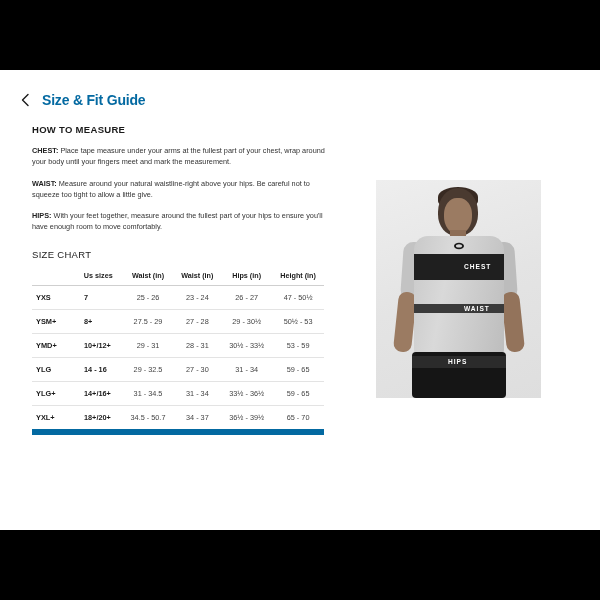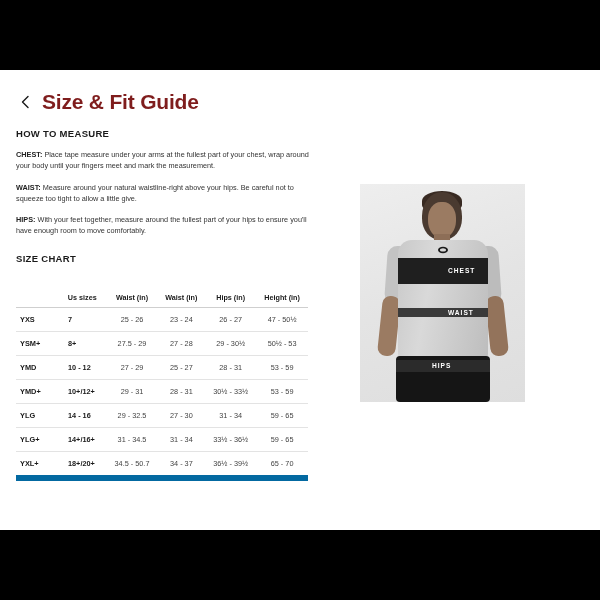--- a/index.html
+++ b/index.html
@@ -28,28 +28,28 @@
     width: 20px;
     height: 20px;
     display: flex;
     align-items: center;
     justify-content: center;
     margin-right: 6px;
     cursor: pointer;
   }
   .back-icon svg { display: block; }
   .page-title {
-    font-size: 21px;
-    font-weight: bold;
-    color: #7f1d1d;
+    font-size: 14px;
+    font-weight: bold;
+    color: #0369a1;
     letter-spacing: -0.2px;
   }
   .content {
     display: flex;
-    padding: 0 16px;
+    padding: 0 32px;
   }
   .left-col {
     width: 330px;
     padding-top: 14px;
   }
   .right-col {
     flex: 1;
     padding-top: 70px;
     padding-left: 14px;
   }
@@ -63,25 +63,25 @@
   .measure-p {
     font-size: 7.3px;
     line-height: 1.55;
     color: #333333;
     margin: 0 0 10px 0;
     max-width: 300px;
   }
   .measure-p b { font-weight: bold; color: #222; }
   .size-chart-head {
     font-size: 9.5px;
-    font-weight: bold;
+    font-weight: normal;
     color: #1a1a1a;
     letter-spacing: 0.3px;
     margin-top: 16px;
-    margin-bottom: 24px;
+    margin-bottom: 6px;
   }
   table.size-table {
     border-collapse: collapse;
     font-size: 7.3px;
     color: #333;
     width: 292px;
   }
   table.size-table th {
     font-size: 7.2px;
     font-weight: bold;
@@ -277,28 +277,20 @@
             <td>26 - 27</td>
             <td>47 - 50½</td>
           </tr>
           <tr>
             <td class="sz-label">YSM+</td>
             <td class="us-size">8+</td>
             <td>27.5 - 29</td>
             <td>27 - 28</td>
             <td>29 - 30½</td>
             <td>50½ - 53</td>
-          </tr>
-          <tr>
-            <td class="sz-label">YMD</td>
-            <td class="us-size">10 - 12</td>
-            <td>27 - 29</td>
-            <td>25 - 27</td>
-            <td>28 - 31</td>
-            <td>53 - 59</td>
           </tr>
           <tr>
             <td class="sz-label">YMD+</td>
             <td class="us-size">10+/12+</td>
             <td>29 - 31</td>
             <td>28 - 31</td>
             <td>30½ - 33½</td>
             <td>53 - 59</td>
           </tr>
           <tr>

